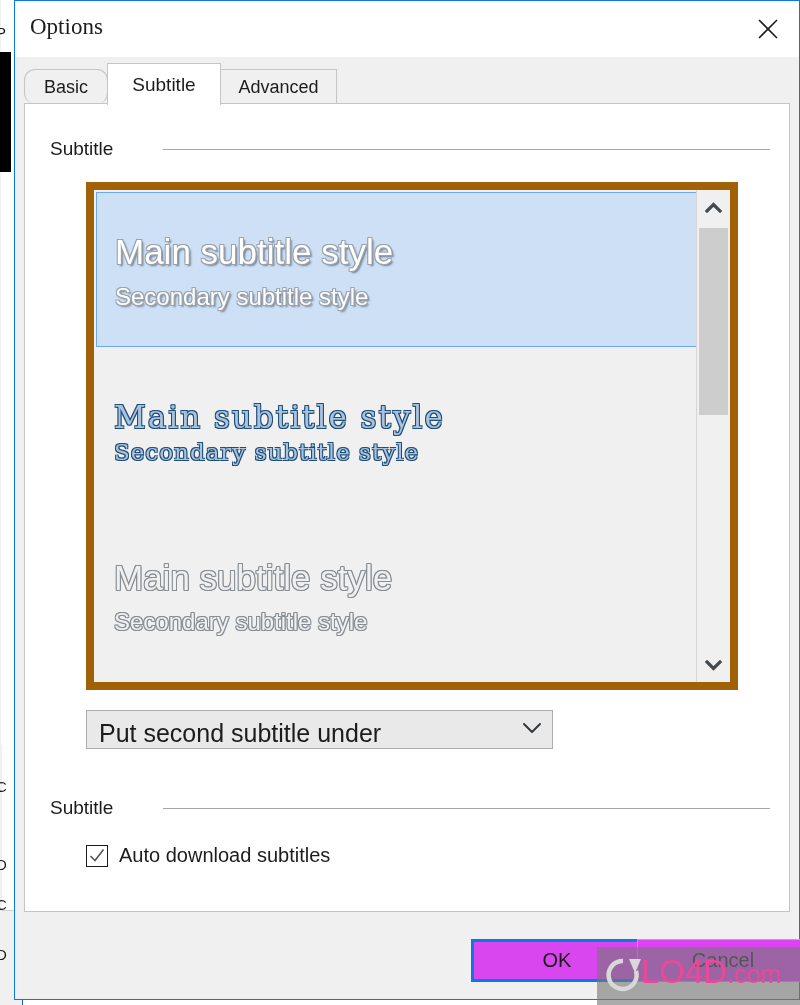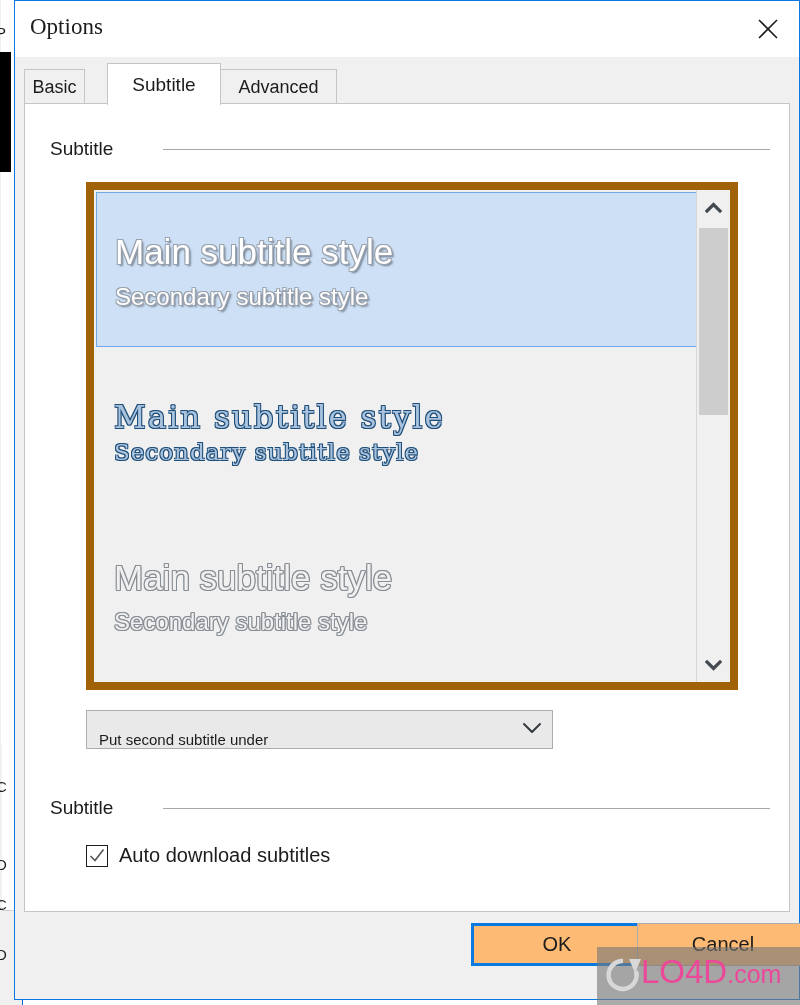--- a/index.html
+++ b/index.html
@@ -316,23 +316,22 @@
     height: 39px;
     box-sizing: border-box;
     background: #e9e9e9;
     border: 1px solid #adadad;
     cursor: default;
   }
   #combo-text {
     position: absolute;
     left: 12px;
     top: 8px;
-    font-size: 15px;
+    font-size: 25px;
     color: #1c1c1c;
-    margin-top: 12px;
   }
   #combo-arrow {
     position: absolute;
     right: 10px;
     top: 10px;
   }
 
   
   #checkbox-row {
     position: absolute;
@@ -367,25 +366,25 @@
   #footer {
     position: absolute;
     left: 0;
     top: 912px;
     width: 784px;
     height: 86px;
     background: #f0f0f0;
   }
   .dlg-button {
     position: absolute;
-    top: 10px;
+    top: 26px;
     width: 172px;
     height: 43px;
     box-sizing: border-box;
-    background: #fdba74;
+    background: #d946ef;
     border: 1px solid #adadad;
     display: flex;
     align-items: center;
     justify-content: center;
     font-size: 20px;
     color: #1c1c1c;
     cursor: default;
   }
   #ok-button {
     left: 456px;
@@ -445,21 +444,21 @@
     <div id="title-text">Options</div>
     <div id="close-button">
       <svg width="26" height="26" viewBox="0 0 26 26">
         <line x1="4" y1="4" x2="22" y2="22" stroke="#1c1c1c" stroke-width="1.6"></line>
         <line x1="22" y1="4" x2="4" y2="22" stroke="#1c1c1c" stroke-width="1.6"></line>
       </svg>
     </div>
   </div>
 
   <div id="tabstrip">
-    <div class="tab" style="left:9px;  width:61px;">Basic</div>
+    <div class="tab" style="left:9px;  width:84px;border-radius:11px;">Basic</div>
     <div class="tab selected" style="left:92px; width:114px;">Subtitle</div>
     <div class="tab" style="left:205px;width:117px;">Advanced</div>
   </div>
 
   <div id="panel">
 
     <div class="group-head" style="left:25px; top:34px;">
       <span class="gh-label">Subtitle</span>
       <span class="gh-rule"></span>
     </div>

